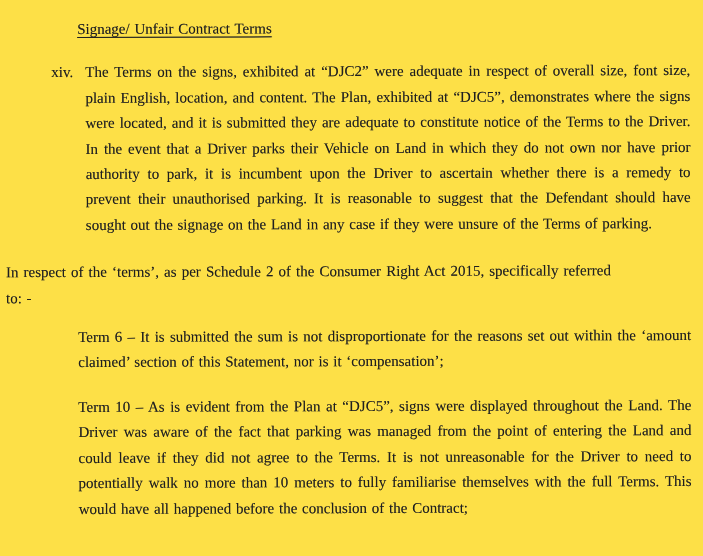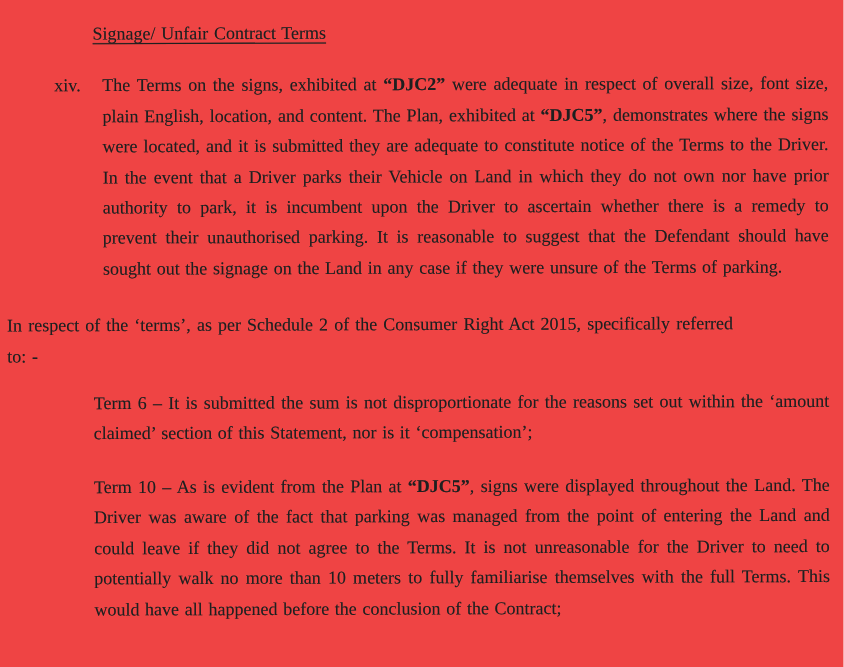--- a/index.html
+++ b/index.html
@@ -4,21 +4,21 @@
 <style>
   html, body {
     margin: 0;
     padding: 0;
     background: #ffffff;
   }
   .page {
     position: relative;
     width: 703px;
     height: 556px;
-    background: #ef4444;
+    background: #fde047;
     overflow: hidden;
     font-family: "Liberation Serif", "DejaVu Serif", serif;
     color: #1f1f1f;
   }
   
   .scan {
     transform: rotate(-0.18deg);
     transform-origin: 60px 280px;
     text-shadow: 0 0 0.55px rgba(55, 55, 55, 0.55);
     font-size: 15px;
@@ -33,35 +33,35 @@
     text-underline-offset: 3px;
   }
   .item {
     display: flex;
   }
   .item-xiv { margin-top: 18px; }
   .item-xv  { margin-top: 22px; }
   .num {
     flex: 0 0 34px;
     margin-left: 46px;
-    text-align: left;
+    text-align: center;
   }
   .body {
     margin: 0 0 0 6px;
     width: 605px;
     text-align: justify;
   }
   .sub {
     margin: 0 0 0 78px;
     width: 613px;
     text-align: justify;
   }
   .sub-term6  { margin-top: 14px; }
   .sub-term10 { margin-top: 19px; }
-  .bold { font-weight: 700; }
+  .bold { font-weight: 400; }
 </style>
 </head>
 <body>
 
 <div class="page">
   <div class="scan">
 
     <h1 class="heading">Signage/ Unfair Contract Terms</h1>
 
     <div class="item item-xiv">

